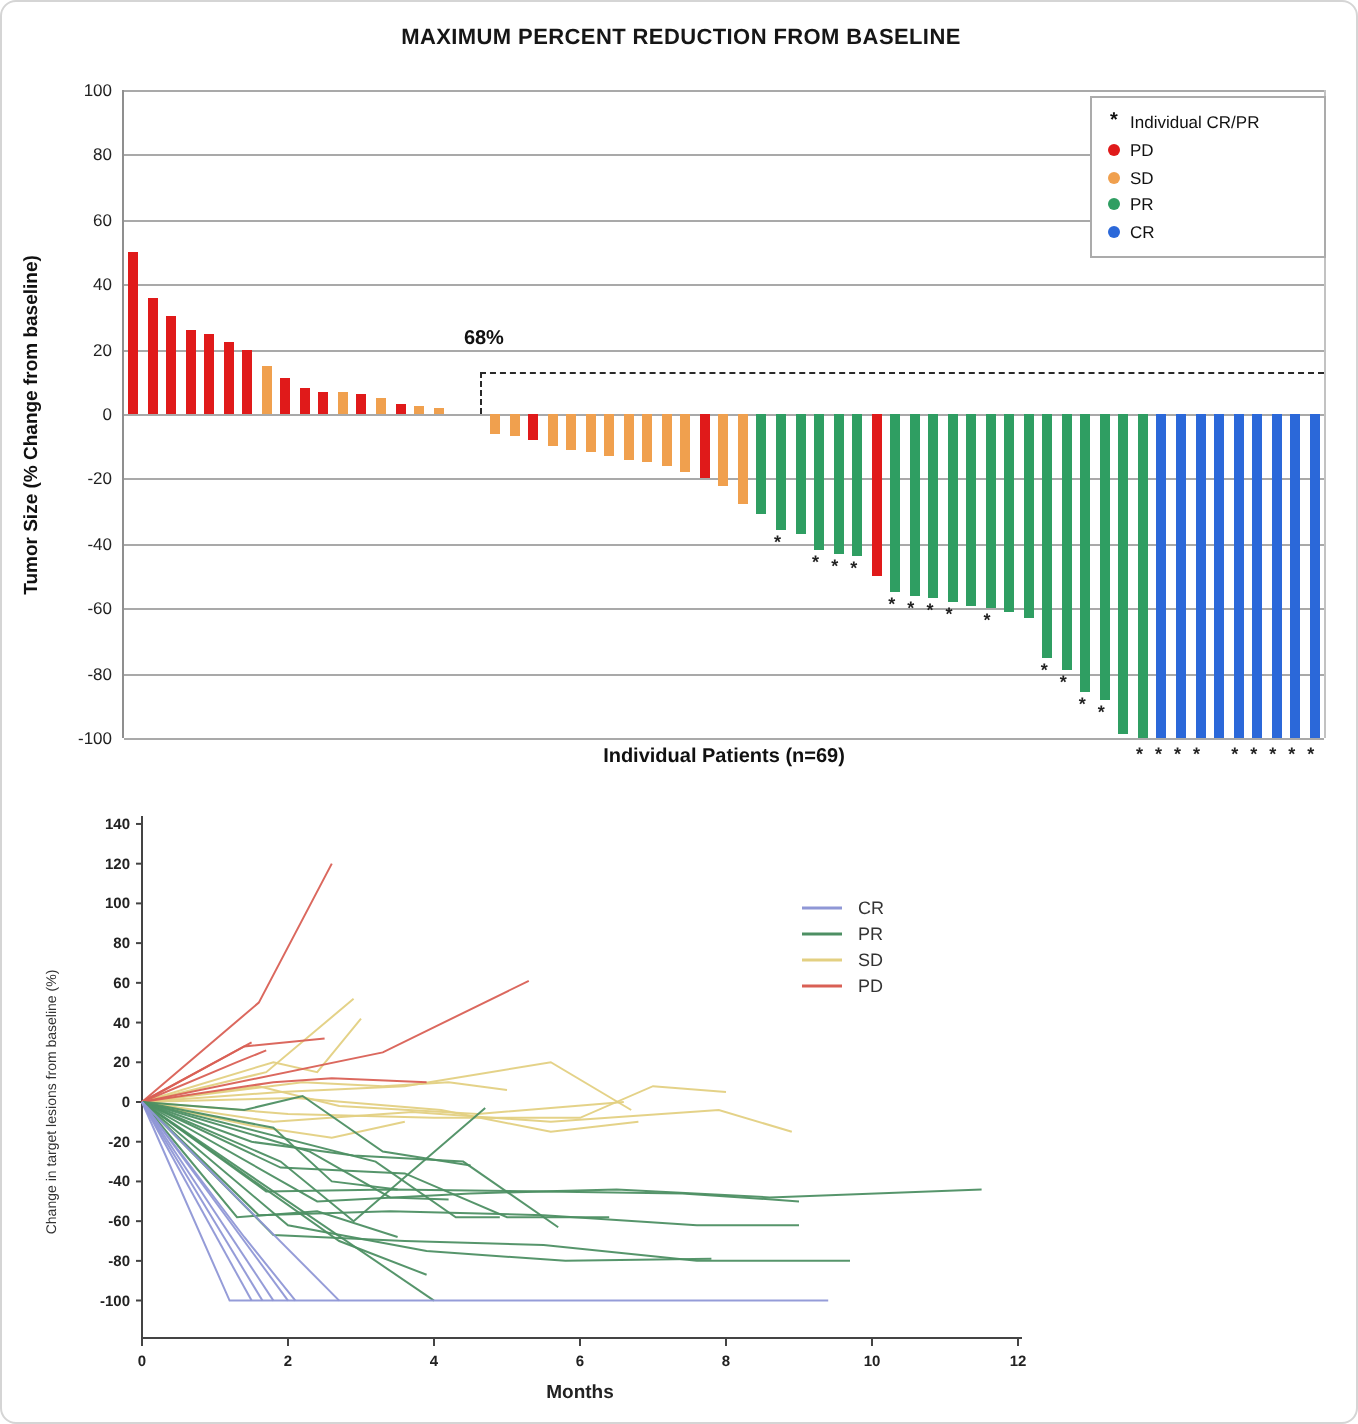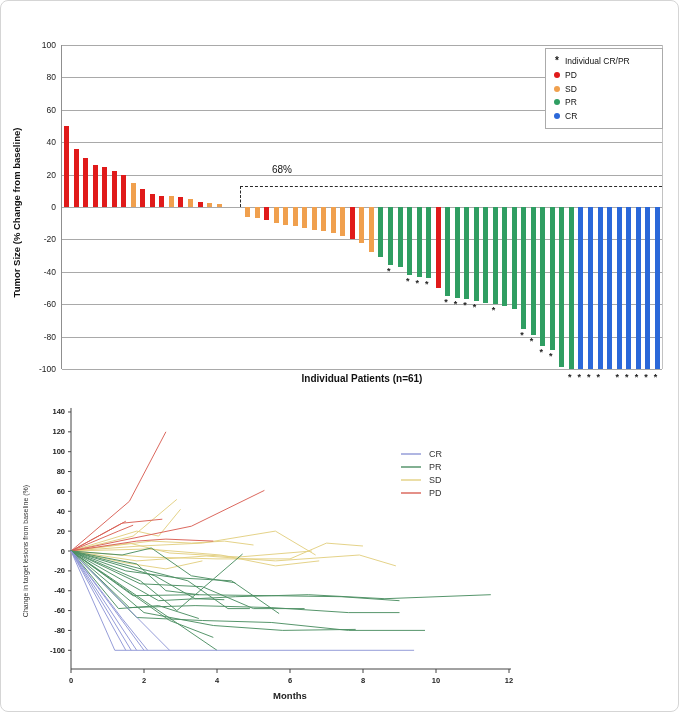--- a/index.html
+++ b/index.html
@@ -12,41 +12,42 @@
            border-left:1.5px solid #8f8f8f;border-right:1px solid #c2c2c2;box-sizing:border-box;}
   .wf-grid{position:absolute;left:0;width:100%;height:0;border-top:1px solid #a9a9a9;}
   .wf-ytick{position:absolute;right:100%;width:52px;text-align:right;padding-right:6px;
             font-size:8.5px;color:#222;transform:translateY(-50%);}
   .wf-ylabel{position:absolute;left:-46px;top:162px;transform:rotate(-90deg);transform-origin:center;
              font-size:9.5px;font-weight:bold;color:#111;white-space:nowrap;width:0;display:flex;justify-content:center;}
   .wf-xlabel{position:absolute;left:60px;top:372px;width:602px;text-align:center;
              font-size:10px;font-weight:bold;color:#111;}
   .wf-bar{position:absolute;width:5px;}
   .wf-star{position:absolute;font-size:9px;font-weight:bold;color:#222;transform:translateX(-1px);}
-  .wf-anno-text{position:absolute;font-size:10px;font-weight:normal;color:#111;margin-left:40px;}
+  .wf-anno-text{position:absolute;font-size:10px;font-weight:bold;color:#111;}
   .wf-dash-h{position:absolute;height:0;border-top:1.5px dashed #2a2a2a;}
   .wf-dash-v{position:absolute;width:0;border-left:1.5px dashed #2a2a2a;}
   .wf-legend{position:absolute;left:544px;top:47px;width:118px;background:#fff;
              border:1px solid #ababab;box-sizing:border-box;padding:7px 8px 8px 8px;
              display:flex;flex-direction:column;gap:5px;}
   .wf-legend-item{display:flex;align-items:center;gap:5px;font-size:8.5px;color:#111;line-height:1;}
   .wf-dot{width:6px;height:6px;border-radius:50%;flex:0 0 auto;}
   .wf-ast{width:6px;text-align:center;font-weight:bold;font-size:10px;flex:0 0 auto;}
   
   .sp-wrap{position:absolute;left:0;top:395px;width:679px;height:312px;}
   .sp-axis-text{font-size:7.5px;font-weight:bold;fill:#222;}
   .sp-months{font-size:9.5px;font-weight:bold;fill:#222;}
   .sp-ylabel{font-size:7px;fill:#333;}
   .sp-legend-label{font-size:9px;fill:#333;}
 </style>
 </head>
 <body>
 
 <div class="canvas">
 
+  <div class="wf-title">MAXIMUM PERCENT REDUCTION FROM BASELINE</div>
 
   <div class="wf-plot">
     <div class="wf-ylabel">
       <span>Tumor Size (% Change from baseline)</span>
     </div>
     <div id="wf-grid-layer">
         <div class="wf-grid" style="top: 0px;"></div>
         <div class="wf-ytick" style="top: 0px;">100</div>
         <div class="wf-grid" style="top: 32.4px;"></div>
         <div class="wf-ytick" style="top: 32.4px;">80</div>
@@ -154,21 +155,21 @@
         <div class="wf-bar" style="left: 592.676px; background: rgb(43, 104, 217); top: 162px; height: 162px;"></div>
         <div class="wf-star" style="left: 592.676px; top: 327px;">*</div>
       </div>
     <div id="wf-anno-layer">
       <div class="wf-anno-text" id="wf-anno-text" style="left: 169.952px; top: 118.94px;">68%</div>
       <div class="wf-dash-h" id="wf-dash-h" style="left: 177.952px; top: 140.94px; width: 422.048px;"></div>
       <div class="wf-dash-v" id="wf-dash-v" style="left: 177.952px; top: 140.94px; height: 21.06px;"></div>
     </div>
   </div>
 
-  <div class="wf-xlabel">Individual Patients (n=61)</div>
+  <div class="wf-xlabel">Individual Patients (n=69)</div>
 
   <div class="wf-legend" id="wf-legend">
       <div class="wf-legend-item">
         <span class="wf-ast">*</span>
         <span>Individual CR/PR</span>
       </div>
       <div class="wf-legend-item">
         <span class="wf-dot" style="background: rgb(224, 26, 26);"></span>
         <span>PD</span>
       </div>

